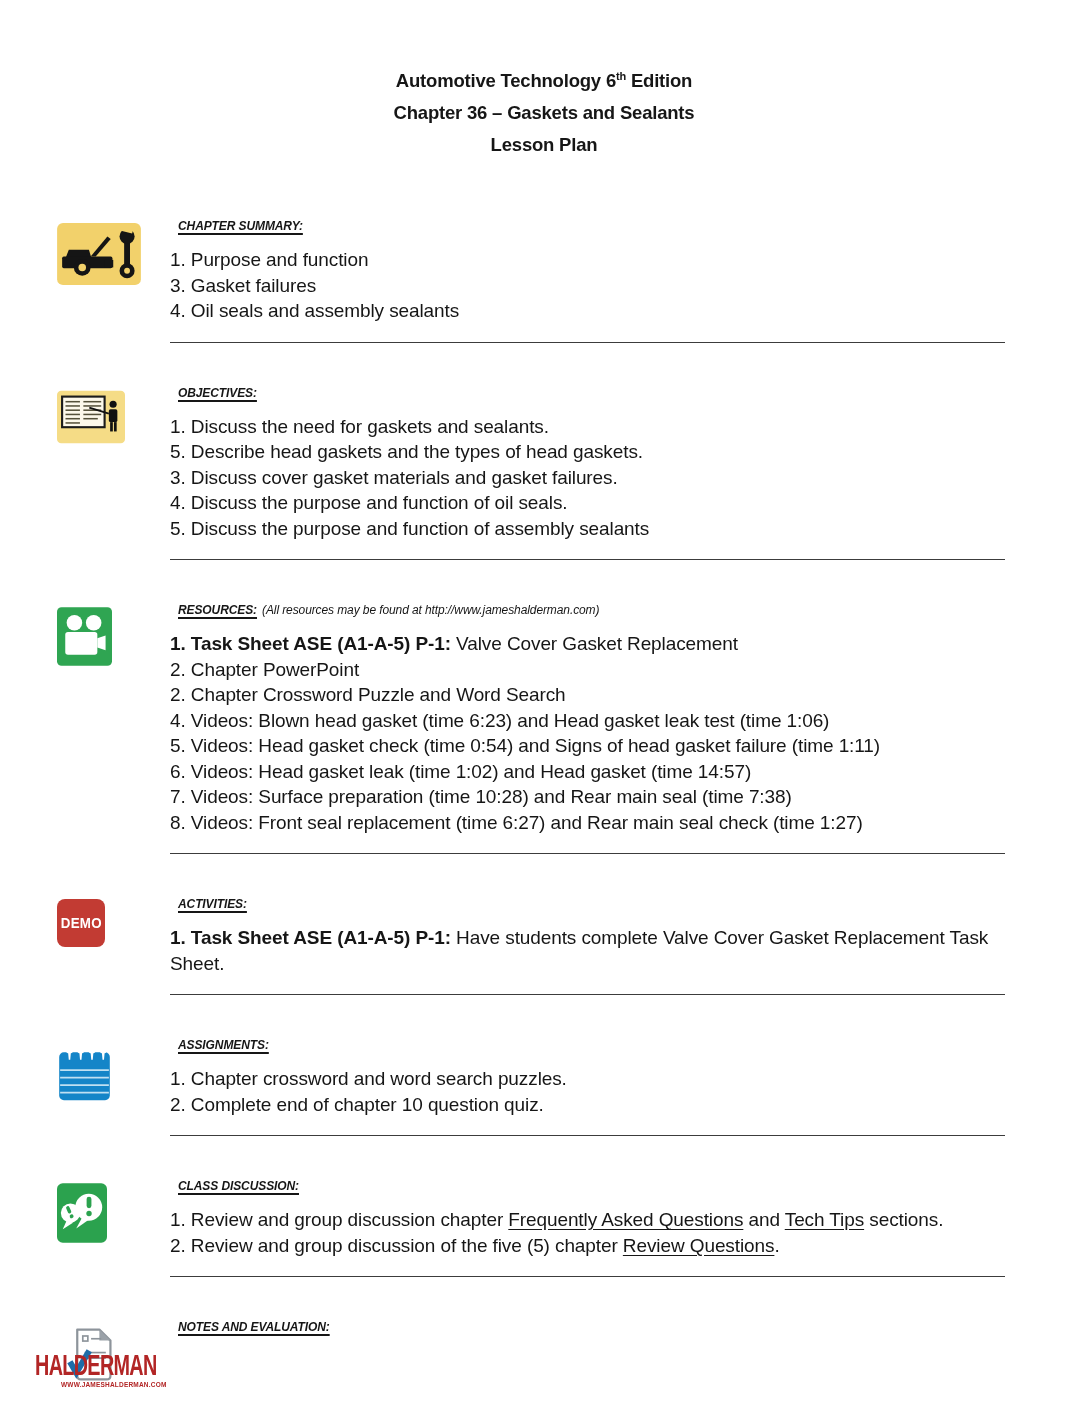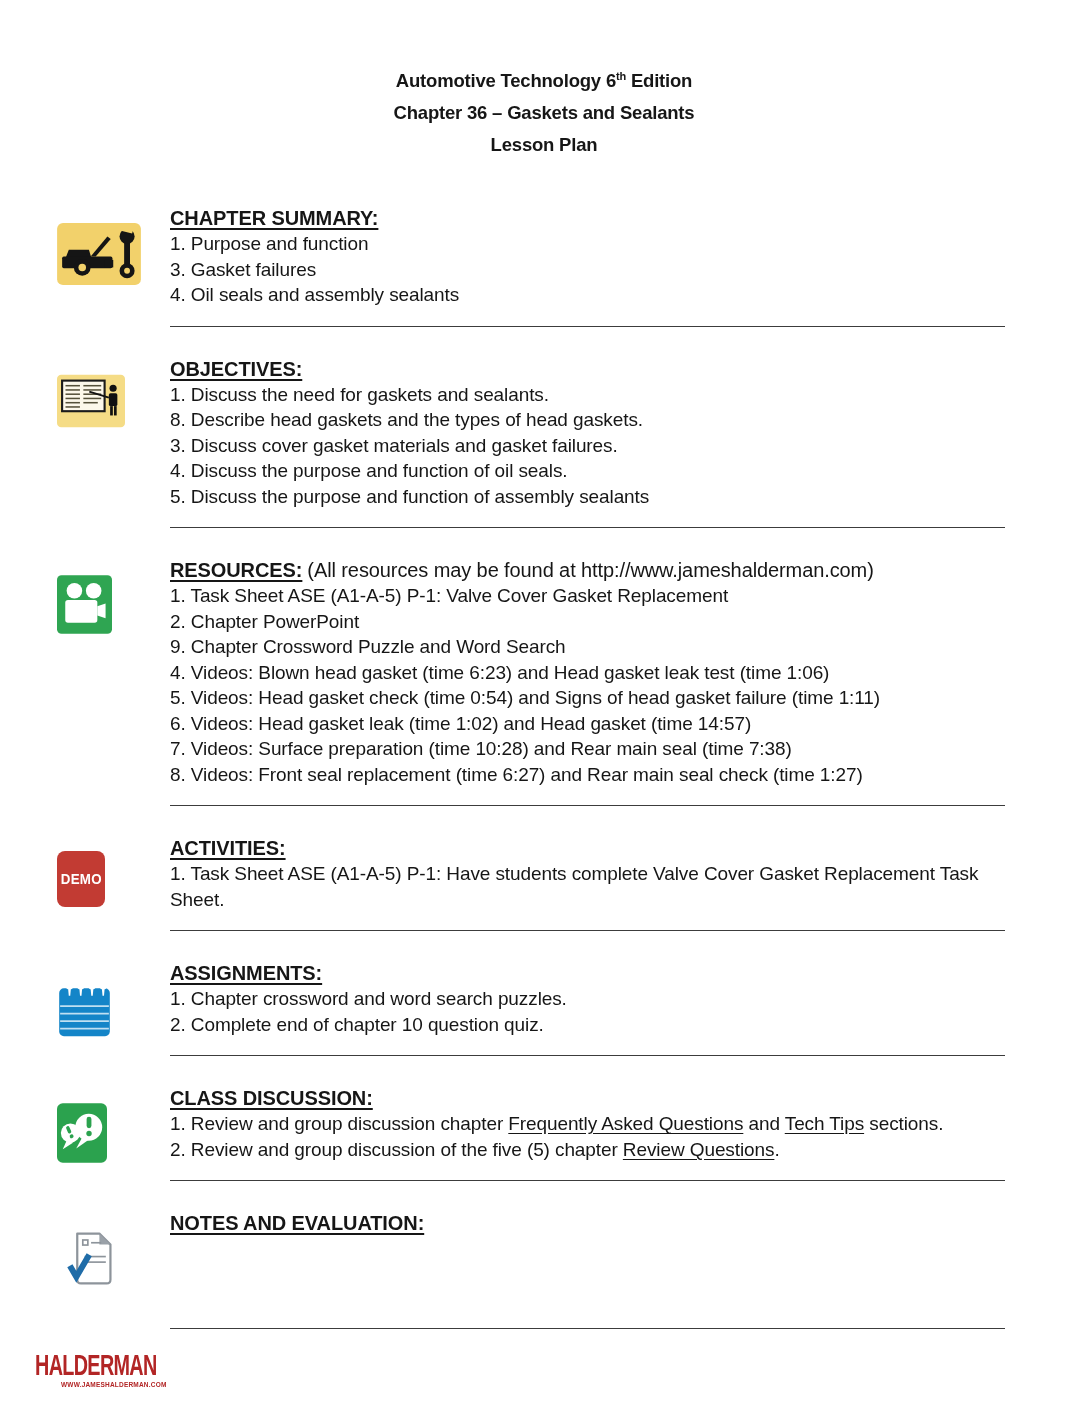--- a/index.html
+++ b/index.html
@@ -12,30 +12,30 @@
     overflow:hidden;
   }
   
   .title-block{padding-top:60px;text-align:center;font-weight:bold;font-size:18.5px;line-height:32px;letter-spacing:-0.2px;}
   .title-block sup{font-size:11px;text-align:center;}
   
   .sec{display:grid;grid-template-columns:170px 835px;margin-top:29px;}
   .sec0{margin-top:44px;}
   .icon-cell{padding-left:57px;padding-top:18px;}
   .content{padding-right:0;}
-  h2{margin:0;font-size:20px;line-height:26px;font-weight:bold;letter-spacing:-0.1px;}
+  h2{margin:8px;font-size:12px;line-height:26px;font-weight:bold;letter-spacing:-0.1px;font-style:italic;}
   h2 .hu{text-decoration:underline;text-decoration-thickness:1.5px;text-underline-offset:3px;}
   h2 .hsfx{font-weight:400;margin-left:5px;}
   .items > div{font-size:19px;line-height:25.5px;letter-spacing:-0.1px;}
-  .items .b{font-weight:normal;}
+  .items .b{font-weight:bold;}
   .items .u{text-decoration:underline;text-underline-offset:2.5px;}
   .rule{border-top:1.5px solid #3c3c3c;margin-top:18px;width:835px;}
   .rule-tall{margin-top:92px;}
   
-  .demo-badge{width:48px;height:56px;background:#C23B33;border-radius:8px;display:flex;align-items:center;justify-content:center;margin-top:-2px;text-align:right;}
+  .demo-badge{width:48px;height:48px;background:#C23B33;border-radius:8px;display:flex;align-items:center;justify-content:center;margin-top:-2px;text-align:right;}
   .demo-badge span{color:#fff;font-weight:bold;font-size:14.5px;transform:scaleX(0.92);letter-spacing:0.3px;}
   
   .logo{position:absolute;left:35px;top:1350px;}
   .logo-text{color:#B22525;font-weight:bold;font-size:30px;line-height:30px;letter-spacing:-1px;transform:scaleX(0.66);transform-origin:left bottom;white-space:nowrap;}
   .logo-sub{color:#B22525;font-weight:bold;font-size:6.5px;letter-spacing:0.2px;margin-left:26px;margin-top:1px;white-space:nowrap;}
 </style>
 </head>
 <body>
 
 <div class="page">
@@ -96,21 +96,21 @@
         <circle cx="66" cy="16" r="4.2" fill="#111"></circle>
         <rect x="61" y="22" width="10" height="15" rx="2" fill="#111"></rect>
         <rect x="62.5" y="37" width="3.2" height="11" fill="#111"></rect>
         <rect x="67" y="37" width="3.2" height="11" fill="#111"></rect>
       </svg>
     </div>
     <div class="content">
       <h2><span class="hu">OBJECTIVES:</span><span class="hsfx"></span></h2>
       <div class="items">
           <div><span>1. Discuss the need for gaskets and sealants.</span></div>
-          <div><span>8. Describe head gaskets and the types of head gaskets.</span></div>
+          <div><span>5. Describe head gaskets and the types of head gaskets.</span></div>
           <div><span>3. Discuss cover gasket materials and gasket failures.</span></div>
           <div><span>4. Discuss the purpose and function of oil seals.</span></div>
           <div><span>5. Discuss the purpose and function of assembly sealants</span></div>
         </div>
       <div class="rule"></div>
     </div>
   </section>
 
   <section class="sec">
     <div class="icon-cell">
@@ -120,21 +120,21 @@
         <circle cx="40" cy="17" r="8.5" fill="#fff"></circle>
         <rect x="9" y="27" width="35" height="25" rx="3" fill="#fff"></rect>
         <polygon points="44,34 53,31 53,47 44,44" fill="#fff"></polygon>
       </svg>
     </div>
     <div class="content">
       <h2><span class="hu">RESOURCES:</span><span class="hsfx">(All resources may be found at http://www.jameshalderman.com)</span></h2>
       <div class="items">
           <div><span class="b">1. Task Sheet ASE (A1-A-5) P-1:</span><span> Valve Cover Gasket Replacement</span></div>
           <div><span>2. Chapter PowerPoint</span></div>
-          <div><span>9. Chapter Crossword Puzzle and Word Search</span></div>
+          <div><span>2. Chapter Crossword Puzzle and Word Search</span></div>
           <div><span>4. Videos: Blown head gasket (time 6:23) and Head gasket leak test (time 1:06)</span></div>
           <div><span>5. Videos: Head gasket check (time 0:54) and Signs of head gasket failure (time 1:11)</span></div>
           <div><span>6. Videos: Head gasket leak (time 1:02) and Head gasket (time 14:57)</span></div>
           <div><span>7. Videos: Surface preparation (time 10:28) and Rear main seal (time 7:38)</span></div>
           <div><span>8. Videos: Front seal replacement (time 6:27) and Rear main seal check (time 1:27)</span></div>
         </div>
       <div class="rule"></div>
     </div>
   </section>
 

